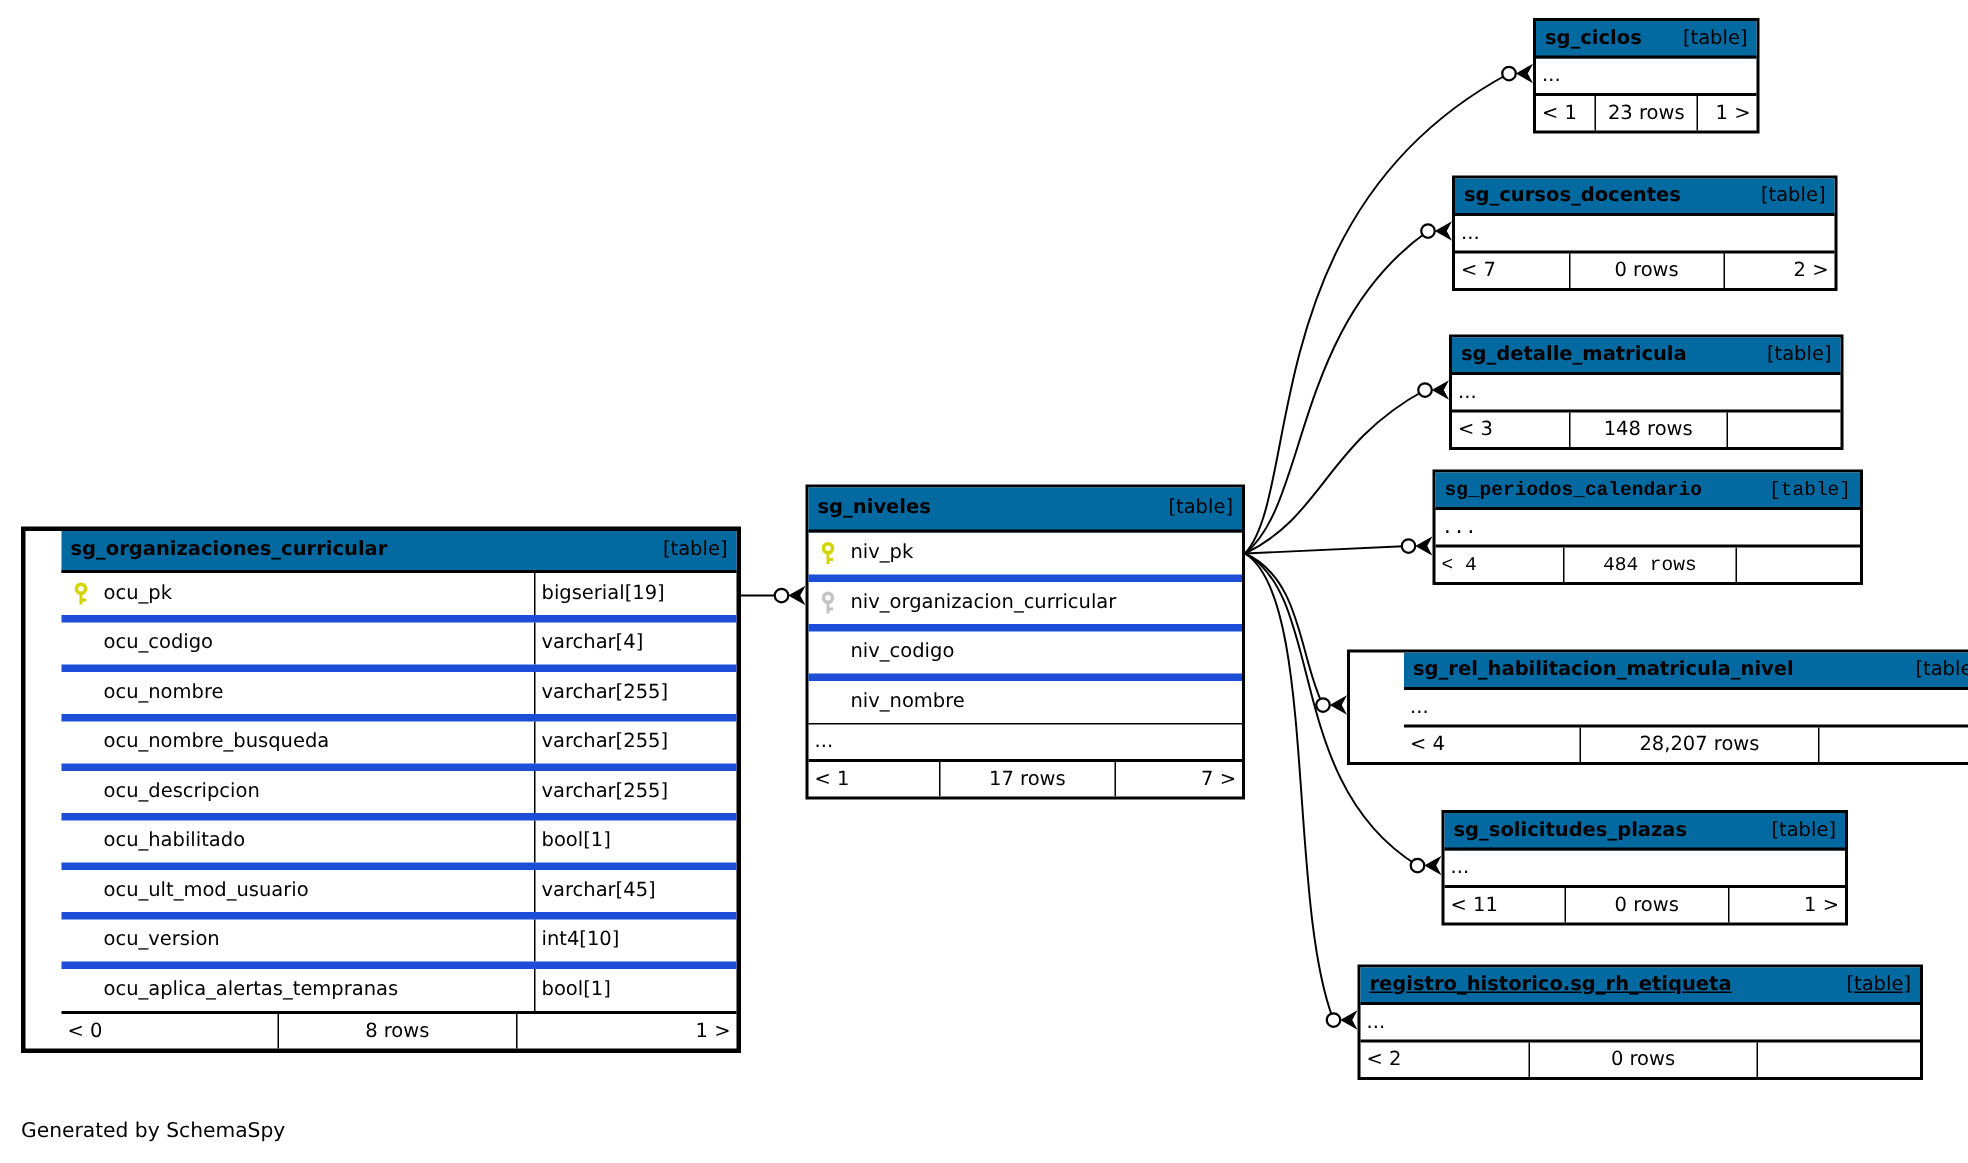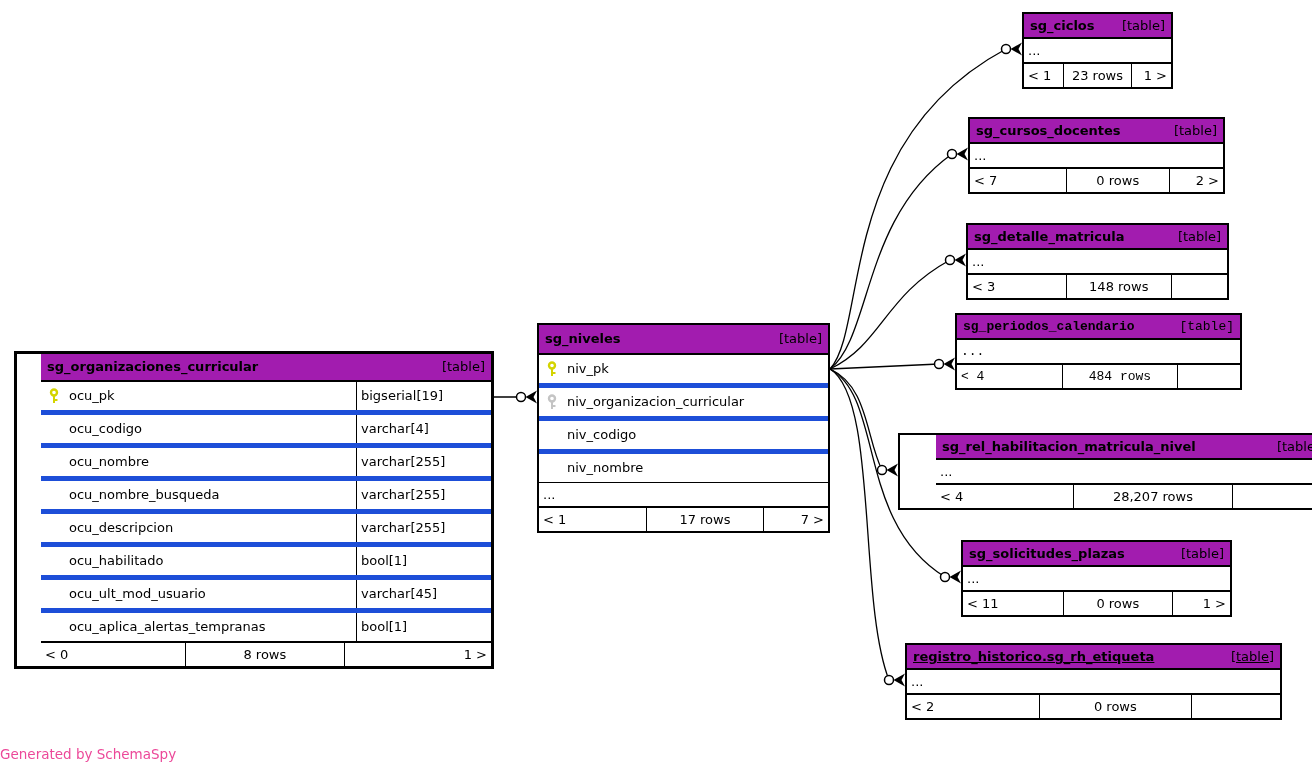--- a/index.html
+++ b/index.html
@@ -1,41 +1,41 @@
 <!DOCTYPE html>
 <html><head>
 <meta charset="utf-8">
 <style>
   html,body{margin:0;padding:0;background:#fff;}
   #canvas{position:relative;width:1312px;height:775px;background:#ffffff;overflow:hidden;
           font-family:"DejaVu Sans","Liberation Sans",sans-serif;font-size:13px;color:#000;}
   #rel-svg{position:absolute;left:0;top:0;z-index:0;}
   .tbl{position:absolute;z-index:1;background:#fff;border:2px solid #000;box-sizing:content-box;}
   .tbl.focus{border-width:3px;}
-  .hdr{height:26px;line-height:26px;border-bottom:2px solid #000;background:#a21caf;
+  .hdr{height:26px;line-height:26px;border-bottom:2px solid #000;background:#0369a1;
        display:flex;justify-content:space-between;align-items:center;padding:0 6px;}
   .hdr .tname{font-weight:bold;white-space:nowrap;}
   .hdr .ttag{white-space:nowrap;}
   .row{position:relative;height:28px;line-height:28px;display:flex;}
   .row + .row{border-top:5px solid #1d4ed8;}
   .row .cname{flex:0 0 70%;padding-left:28px;box-sizing:border-box;white-space:nowrap;overflow:hidden;}
   .row .cname.full{flex:1 1 auto;}
   .row .ctype{flex:0 0 30%;border-left:1px solid #000;padding-left:4px;box-sizing:border-box;white-space:nowrap;}
   .keyicon{position:absolute;left:7px;top:6px;width:12px;height:17px;}
   .dots{height:23px;line-height:23px;padding-left:4px;border-top:1px solid #000;}
   .dots.first{border-top:none;}
   .ftr{display:flex;border-top:2px solid #000;height:23px;line-height:23px;}
   .ftr .fl{box-sizing:border-box;padding-left:4px;text-align:left;}
   .ftr .fc{box-sizing:border-box;border-left:1px solid #000;border-right:1px solid #000;text-align:center;}
   .ftr .fr{box-sizing:border-box;padding-right:4px;text-align:right;flex:1 1 auto;}
   
   .fw-a .fl{flex:0 0 32%;} .fw-a .fc{flex:0 0 35.5%;}
-  .fw-b .fl{flex:0 0 30%;} .fw-b .fc{flex:0 0 41%;margin-left:20px;}
+  .fw-b .fl{flex:0 0 30%;} .fw-b .fc{flex:0 0 41%;}
   .fw-c .fl{flex:0 0 26.5%;} .fw-c .fc{flex:0 0 47%;}
-  .footnote{position:absolute;left:0;top:746px;font-size:13.5px;color:#ec4899;z-index:1;}
+  .footnote{position:absolute;left:14px;top:746px;font-size:13.5px;color:#000000;z-index:1;}
 </style>
 </head>
 <body>
 
 <div id="canvas">
 
   <svg id="rel-svg" width="1312" height="775">
     <g stroke="#000" stroke-width="1.3" fill="none">
       <path d="M 470 397 H 521"></path>
       <path d="M 830 369 C 868 328, 836 140, 1006 49"></path>
@@ -100,20 +100,24 @@
     </div>
     <div class="row">
       <span class="cname">ocu_habilitado</span>
       <span class="ctype">bool[1]</span>
     </div>
     <div class="row">
       <span class="cname">ocu_ult_mod_usuario</span>
       <span class="ctype">varchar[45]</span>
     </div>
     <div class="row">
+      <span class="cname">ocu_version</span>
+      <span class="ctype">int4[10]</span>
+    </div>
+    <div class="row">
       <span class="cname">ocu_aplica_alertas_tempranas</span>
       <span class="ctype">bool[1]</span>
     </div>
     <div class="ftr fw-a">
       <span class="fl">&lt; 0</span>
       <span class="fc">8 rows</span>
       <span class="fr">1 &gt;</span>
     </div>
   </div>
 

